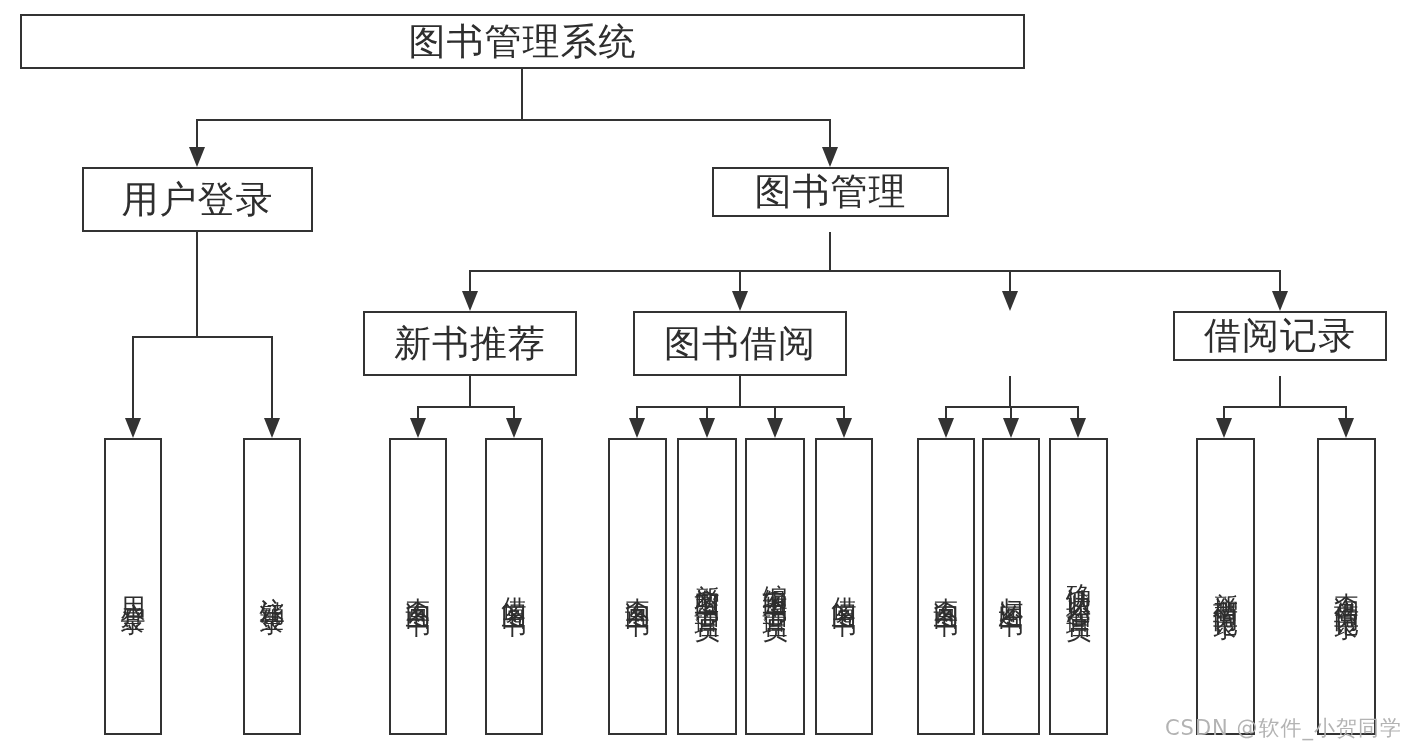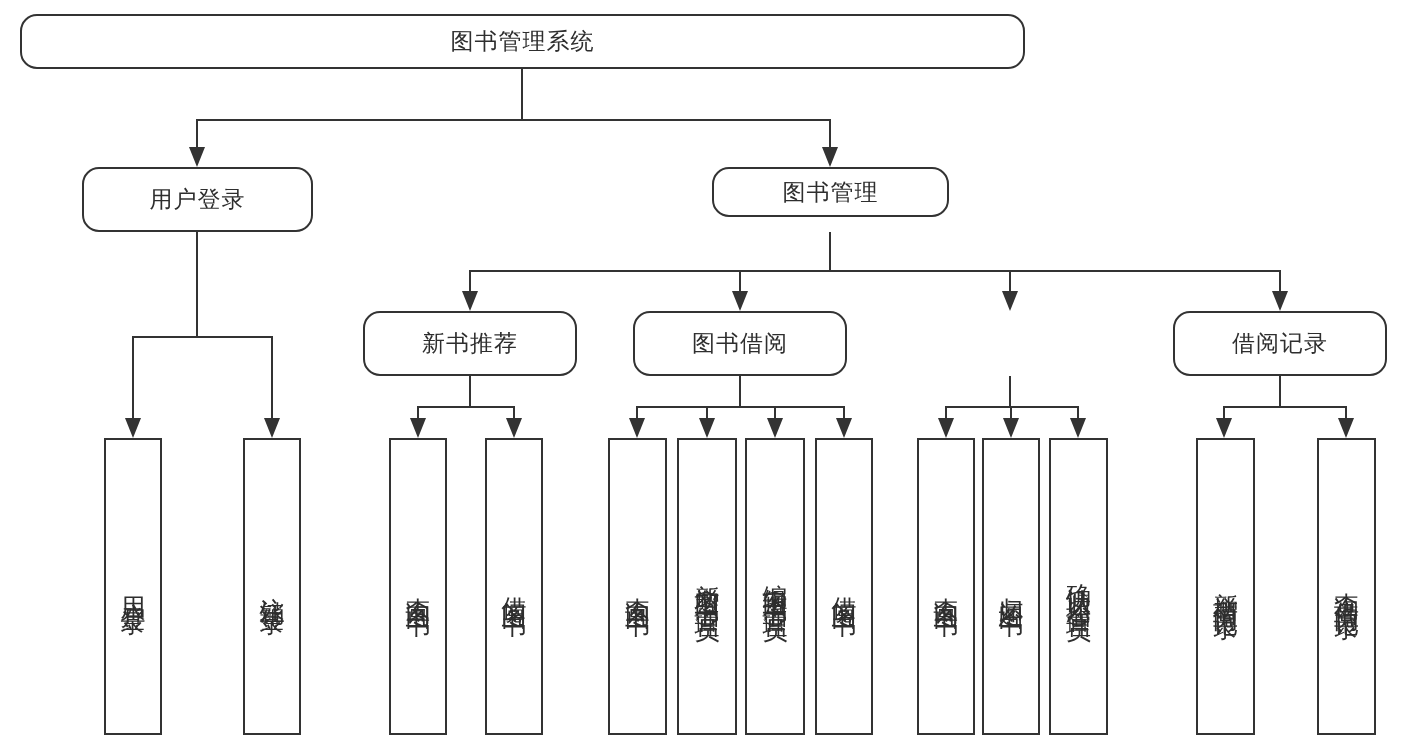--- a/index.html
+++ b/index.html
@@ -15,21 +15,21 @@
   .hnode, .vnode {
     position: absolute;
     box-sizing: border-box;
     border: 2px solid var(--line, #333333);
     background: #fff;
     color: var(--text, #2e2e2e);
     display: flex;
     align-items: center;
     justify-content: center;
   }
-  .hnode { font-size: 23px; letter-spacing: 1px; border-radius: 17px; }
+  .hnode { font-size: 37px; letter-spacing: 1px; }
   .vnode { font-size: 25px; top: 438px; height: 297px; width: 58px; }
   .vnode span {
     writing-mode: vertical-rl;
     text-orientation: mixed;
     letter-spacing: 5px;
     line-height: 1;
     white-space: nowrap;
   }
   
   .hl { position: absolute; height: 2px; background: var(--line, #333333); }
@@ -92,21 +92,21 @@
   <div class="ar" style="left:732px; top:291px;"></div>
   <div class="ar" style="left:1002px; top:291px;"></div>
   <div class="ar" style="left:1272px; top:291px;"></div>
 
   <div class="hnode" style="left:633px; top:311px; width:214px; height:65px;">
     <span>图书借阅</span>
   </div>
   <div class="hnode" style="left:363px; top:311px; width:214px; height:65px;">
     <span>新书推荐</span>
   </div>
-  <div class="hnode" style="left:1173px; top:311px; width:214px; height:65px;">
+  <div class="hnode" style="left:1173px; top:311px; width:214px; height:50px;">
     <span>借阅记录</span>
   </div>
 
   <div class="vl" style="left:469px; top:376px; height:32px;"></div>
   <div class="hl" style="left:417px; top:406px; width:98px;"></div>
   <div class="vl" style="left:417px; top:406px; height:16px;"></div>
   <div class="vl" style="left:513px; top:406px; height:16px;"></div>
   <div class="ar" style="left:410px; top:418px;"></div>
   <div class="ar" style="left:506px; top:418px;"></div>
 
@@ -174,14 +174,15 @@
     <span>确认归还（管理员）</span>
   </div>
 
   <div class="vnode" style="left:1196px; width:59px;">
     <span>新增借阅记录</span>
   </div>
   <div class="vnode" style="left:1317px; width:59px;">
     <span>查询借阅记录</span>
   </div>
 
+  <div class="watermark">CSDN @软件_小贺同学</div>
 
 </div>
 
 </body></html>

